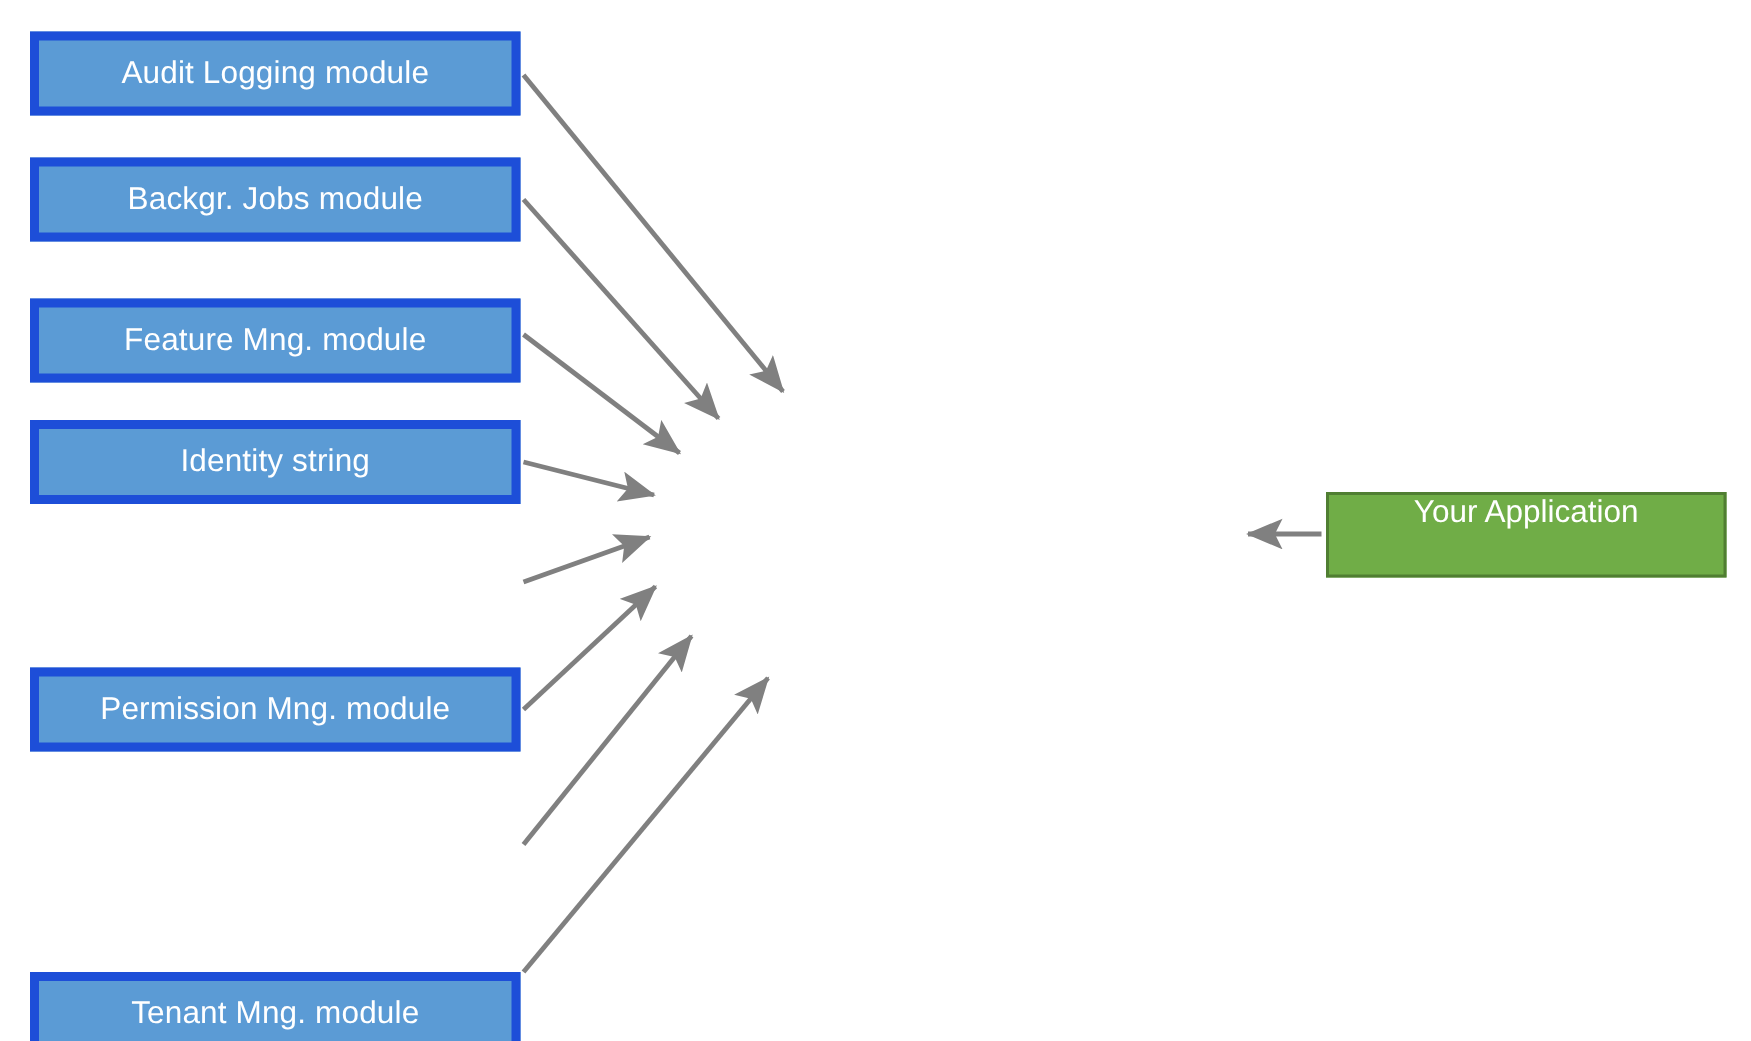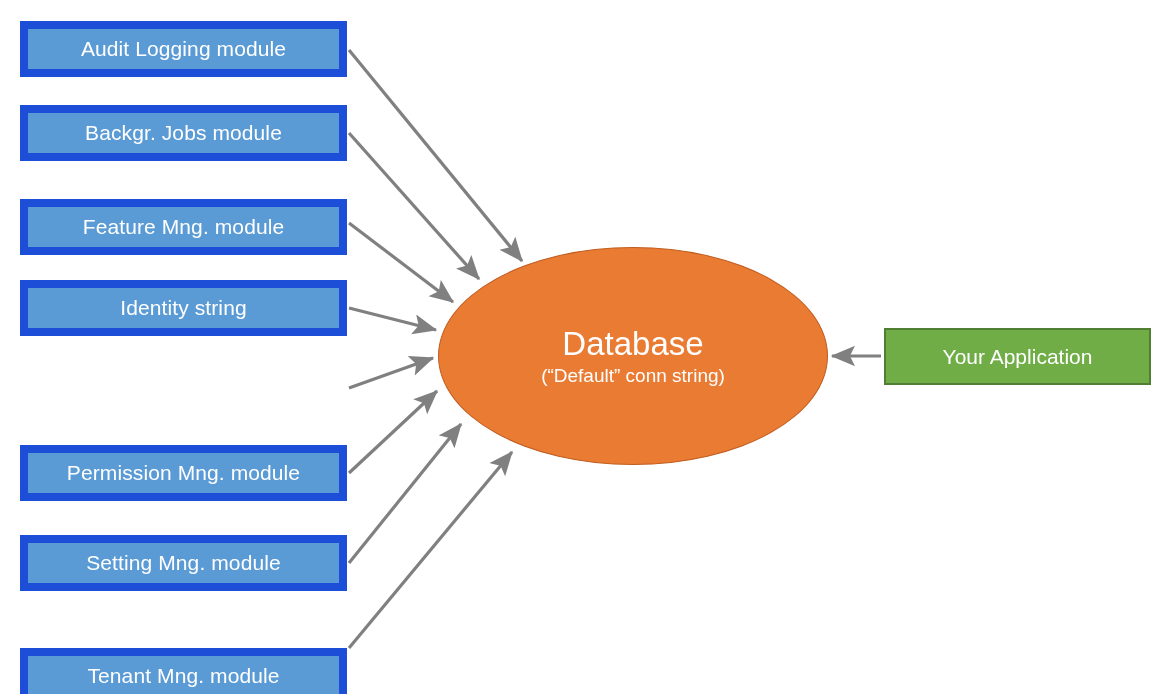--- a/index.html
+++ b/index.html
@@ -16,41 +16,40 @@
     height: 694px;
     background: #ffffff;
     overflow: hidden;
   }
   .module-box {
     position: absolute;
     left: 20px;
     width: 327px;
     height: 56px;
     background: #5b9bd5;
-    border: 8px solid #1d4ed8;
+    border: 6px solid #1d4ed8;
     box-sizing: border-box;
     display: flex;
     align-items: center;
     justify-content: center;
     color: #ffffff;
     font-size: 21px;
     letter-spacing: 0.1px;
     white-space: nowrap;
   }
   .app-box {
     position: absolute;
     left: 884px;
     top: 328px;
     width: 267px;
     height: 57px;
     background: #70ad47;
     border: 2px solid #507e32;
     box-sizing: border-box;
     display: flex;
-    align-items: center;
     justify-content: center;
     color: #ffffff;
     font-size: 21px;
     white-space: nowrap;
   }
   .db-ellipse {
     position: absolute;
     left: 438px;
     top: 247px;
     width: 390px;
@@ -116,29 +115,22 @@
     </div>
   <div class="module-box" style="top:199px">
       <span>Feature Mng. module</span>
     </div>
   <div class="module-box" style="top:280px">
       <span>Identity string</span>
     </div>
   <div class="module-box" style="top:445px">
       <span>Permission Mng. module</span>
     </div>
-  <div class="module-box" style="top:535px">
-      <span>Setting Mng. module</span>
-    </div>
   <div class="module-box" style="top:648px">
       <span>Tenant Mng. module</span>
     </div>
 
-  <div class="db-ellipse">
-    <div class="db-title">Database</div>
-    <div class="db-sub">(“Default” conn string)</div>
-  </div>
 
   <div class="app-box">
     <span>Your Application</span>
   </div>
 
 </div>
 
 </body></html>

